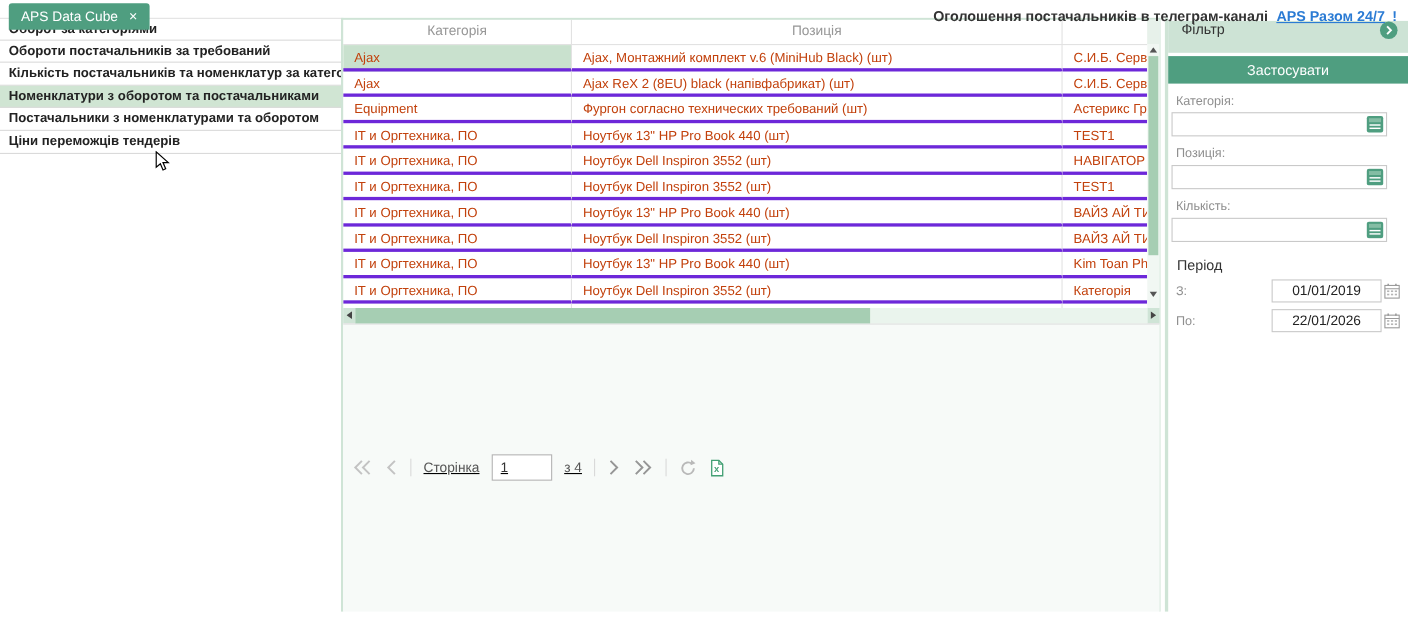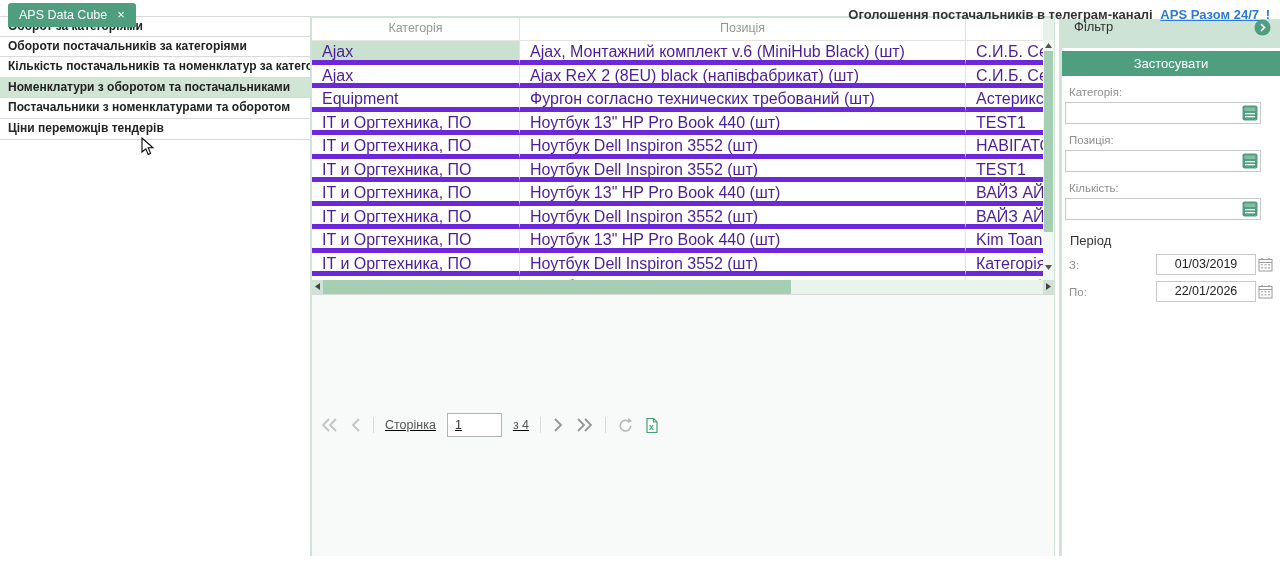--- a/index.html
+++ b/index.html
@@ -42,22 +42,22 @@
   .tmain{display:flex;flex:1;min-height:0;}
   .tleft{flex:1;display:flex;flex-direction:column;min-width:0;}
   .theader{height:22px;flex:none;display:flex;border-bottom:1px solid #e2e2e2;}
   .th{font-size:12.5px;color:#979797;text-align:center;line-height:21px;box-sizing:border-box;white-space:nowrap;overflow:hidden;}
   .c0{width:208px;flex:none;border-right:1px solid #e2e2e2;}
   .c1{flex:1;min-width:0;border-right:1px solid #e2e2e2;}
   .c2{width:77px;flex:none;}
   .tbody{flex:1;overflow:hidden;}
   .t-row{height:23.5px;display:flex;box-sizing:border-box;}
   .td{
-    font-size:16px;color:#4c1d95;line-height:22.5px;padding-left:10px;box-sizing:border-box;
-    white-space:nowrap;overflow:hidden;border-bottom:5px solid #6d28d9;
+    font-size:12px;color:#c2410c;line-height:22.5px;padding-left:10px;box-sizing:border-box;
+    white-space:nowrap;overflow:hidden;border-bottom:3px solid #6d28d9;
   }
   .td.sel{background:#c9e1ce;}
   
   .vscroll{width:11px;flex:none;display:flex;flex-direction:column;align-items:center;background:#f1f7f3;}
   .vs-corner{height:22px;width:11px;flex:none;background:#e7f1ea;}
   .vs-arrow{height:10px;width:11px;flex:none;display:flex;align-items:center;justify-content:center;}
   .vs-thumb{width:9px;height:181px;flex:none;background:#a6ceb3;margin-top:1px;cursor:pointer;}
   .vs-spacer{flex:1;}
   .vs-bottom{margin-bottom:7px;}
   
@@ -122,21 +122,21 @@
     <span>Оголошення постачальників в телеграм-каналі</span>
     <a>APS Разом 24/7</a>
     <span class="bang">!</span>
   </div>
 </div>
 
 <div class="content">
 
   <div class="sidebar" id="sidebar">
       <div class="sb-item">Оборот за категоріями</div>
-      <div class="sb-item">Обороти постачальників за категоріями</div>
+      <div class="sb-item">Обороти постачальників за требований</div>
       <div class="sb-item">Кількість постачальників та номенклатур за категоріями</div>
       <div class="sb-item active">Номенклатури з оборотом та постачальниками</div>
       <div class="sb-item">Постачальники з номенклатурами та оборотом</div>
       <div class="sb-item">Ціни переможців тендерів</div>
     </div>
 
   <div class="tablewrap">
     <div class="tmain">
       <div class="tleft">
         <div class="theader" id="theader">
@@ -327,21 +327,21 @@
             <rect x="2.5" y="2.5" width="11" height="3.6" fill="#84bda4"></rect>
             <rect x="3" y="8" width="10" height="1.3" fill="#fff"></rect>
             <rect x="3" y="11" width="10" height="1.3" fill="#fff"></rect>
           </svg>
       </span>
     </div>
 
     <div class="f-period-title">Період</div>
     <div class="f-date-row">
       <span class="f-date-label">З:</span>
-      <span class="f-date-input">01/03/2019</span>
+      <span class="f-date-input">01/01/2019</span>
       <span class="f-cal">
         <svg width="15" height="15" viewBox="0 0 15 15">
             <rect x="1" y="2.5" width="13" height="11.5" fill="#fff" stroke="#9a9a9a"></rect>
             <line x1="1" y1="5.5" x2="14" y2="5.5" stroke="#9a9a9a"></line>
             <line x1="4" y1="1" x2="4" y2="3" stroke="#9a9a9a" stroke-width="1.4"></line>
             <line x1="11" y1="1" x2="11" y2="3" stroke="#9a9a9a" stroke-width="1.4"></line>
             <rect x="3" y="7" width="2" height="1.5" fill="#b5b5b5"></rect>
             <rect x="6.5" y="7" width="2" height="1.5" fill="#b5b5b5"></rect>
             <rect x="10" y="7" width="2" height="1.5" fill="#b5b5b5"></rect>
             <rect x="3" y="10" width="2" height="1.5" fill="#b5b5b5"></rect>

